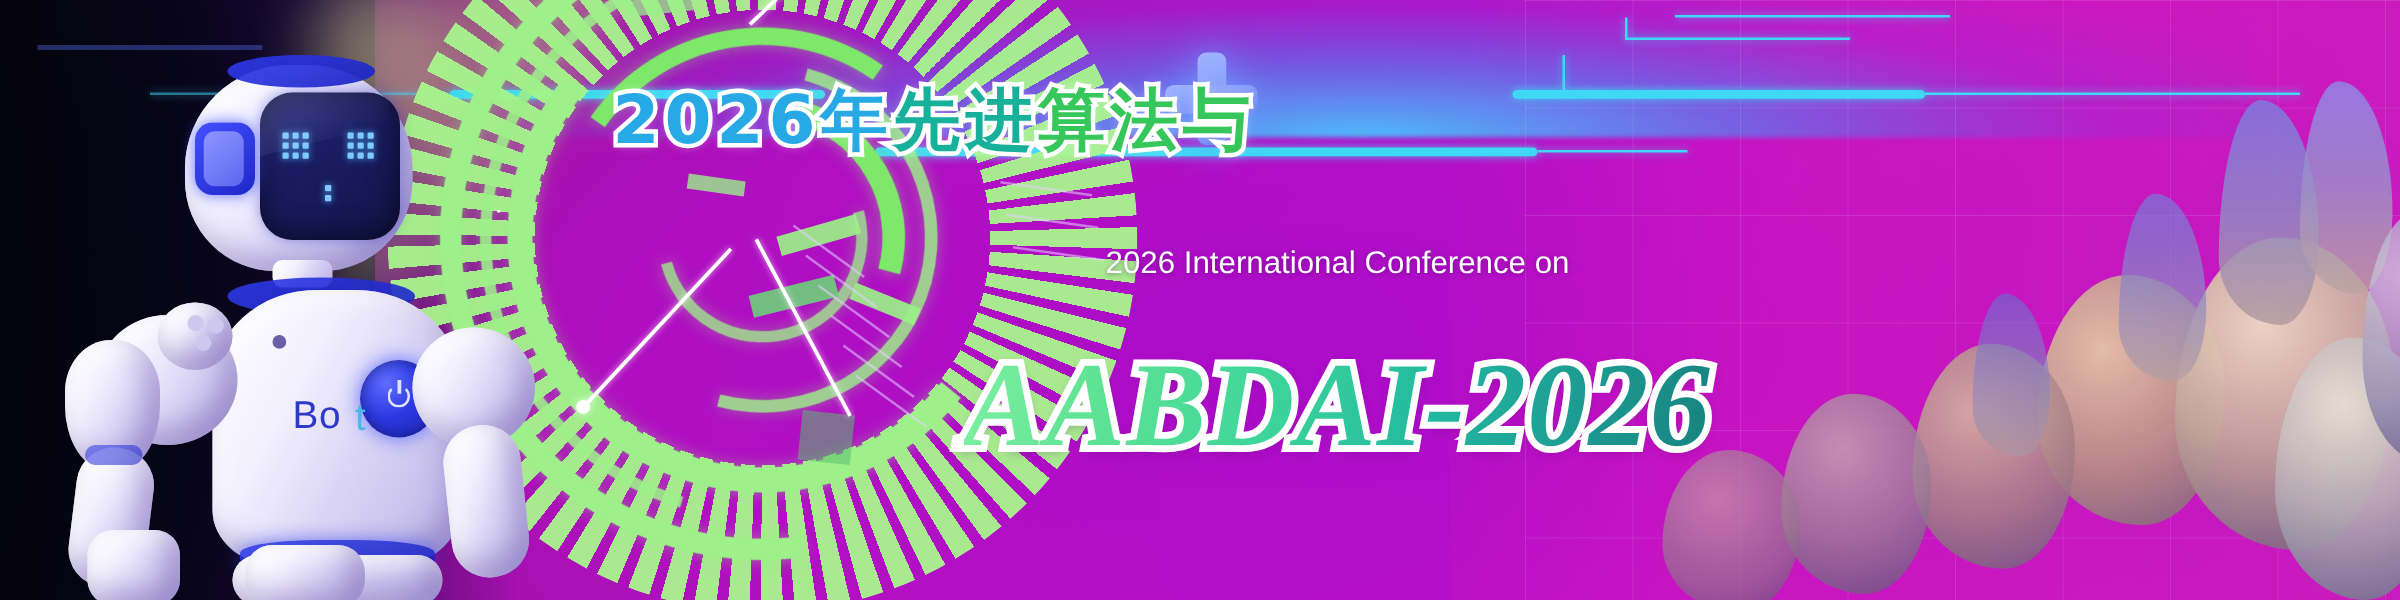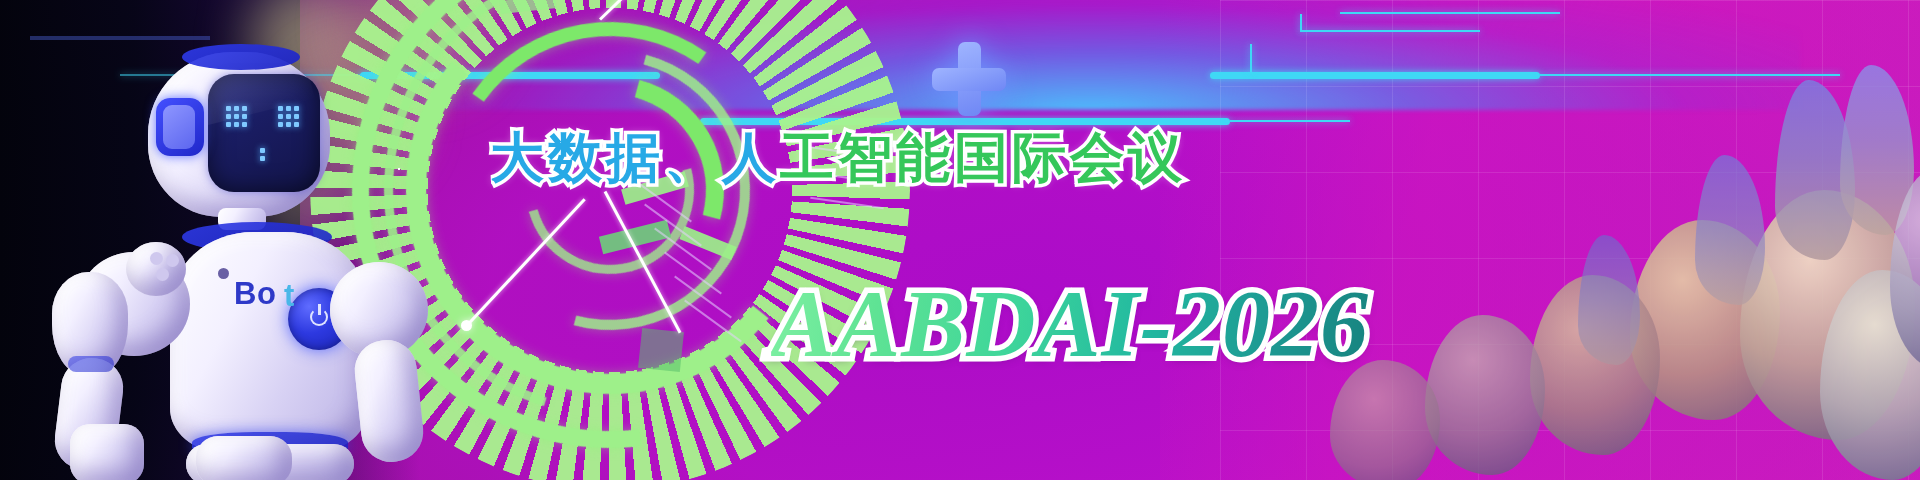--- a/index.html
+++ b/index.html
@@ -103,22 +103,23 @@
   
   .robot{ position:absolute; left:30px; top:40px; width:420px; height:440px; }
   .r-part{ position:absolute; }
   .r-white{
     background:linear-gradient(118deg,#ffffff 0%,#f3f0ff 34%,#d8d2f4 62%,#b9b0e4 100%);
   }
   .r-shadow{ box-shadow:inset -9px -12px 22px rgba(90,70,160,.40), inset 7px 7px 16px rgba(255,255,255,.85); }
   .r-blue{ background:linear-gradient(150deg,#2f3bea,#1b23c4); }
   .led{ position:absolute; width:5px; height:5px; border-radius:1px; background:#7fc9ff; box-shadow:0 0 6px #56b4ff; }
   .bot-text{
-    position:absolute; font-weight:bold; letter-spacing:.5px;
+    position:absolute; font-weight:normal; letter-spacing:.5px;
     font-family:"Liberation Sans", sans-serif;
+    margin-top:38px;
   }
 
   
   .content{ position:absolute; left:0; top:0; width:1920px; height:480px; }
 
   .cn-line{
     position:absolute;
     font-family:"DejaVu Sans", sans-serif;
     font-weight:bold;
     white-space:nowrap;
@@ -319,24 +320,25 @@
     <div class="r-part r-blue" style="left:162px;top:392px;width:156px;height:26px;border-radius:40%;opacity:.85;box-shadow:0 0 14px rgba(60,80,255,.7);"></div>
 
     <div class="r-part r-white r-shadow" style="left:156px;top:404px;width:168px;height:40px;border-radius:26px;"></div>
   </div>
 
   <div class="r-part r-white r-shadow" style="position:absolute;left:70px;top:424px;width:74px;height:60px;border-radius:20px;"></div>
   <div class="r-part r-white r-shadow" style="position:absolute;left:196px;top:436px;width:96px;height:50px;border-radius:22px;"></div>
 
   <div class="content">
 
-
-    <div class="cn-line" style="left:490px;top:122px;font-size:54px;">
-      <span class="seg cn-blue">大数据、</span><span class="seg cn-blue">人</span><span class="seg cn-green">工智能国际会议</span>
+    <div class="cn-line" style="left:490px;top:60px;font-size:54px;">
+      <span class="seg cn-blue">2026年</span><span class="seg cn-teal">先进</span><span class="seg cn-green">算法与</span>
     </div>
 
+
+    <div class="en-line" style="left:1070px;top:196px;font-size:25px;transform:translateX(-50%);">2026 International Conference on</div>
 
     <div class="acronym-stroke" style="left:1070px;top:268px;transform:translateX(-50%);">AABDAI-2026</div>
     <div class="acronym" style="left:1070px;top:268px;transform:translateX(-50%);">AABDAI-2026</div>
 
   </div>
 
 </div>
 
 </body></html>

